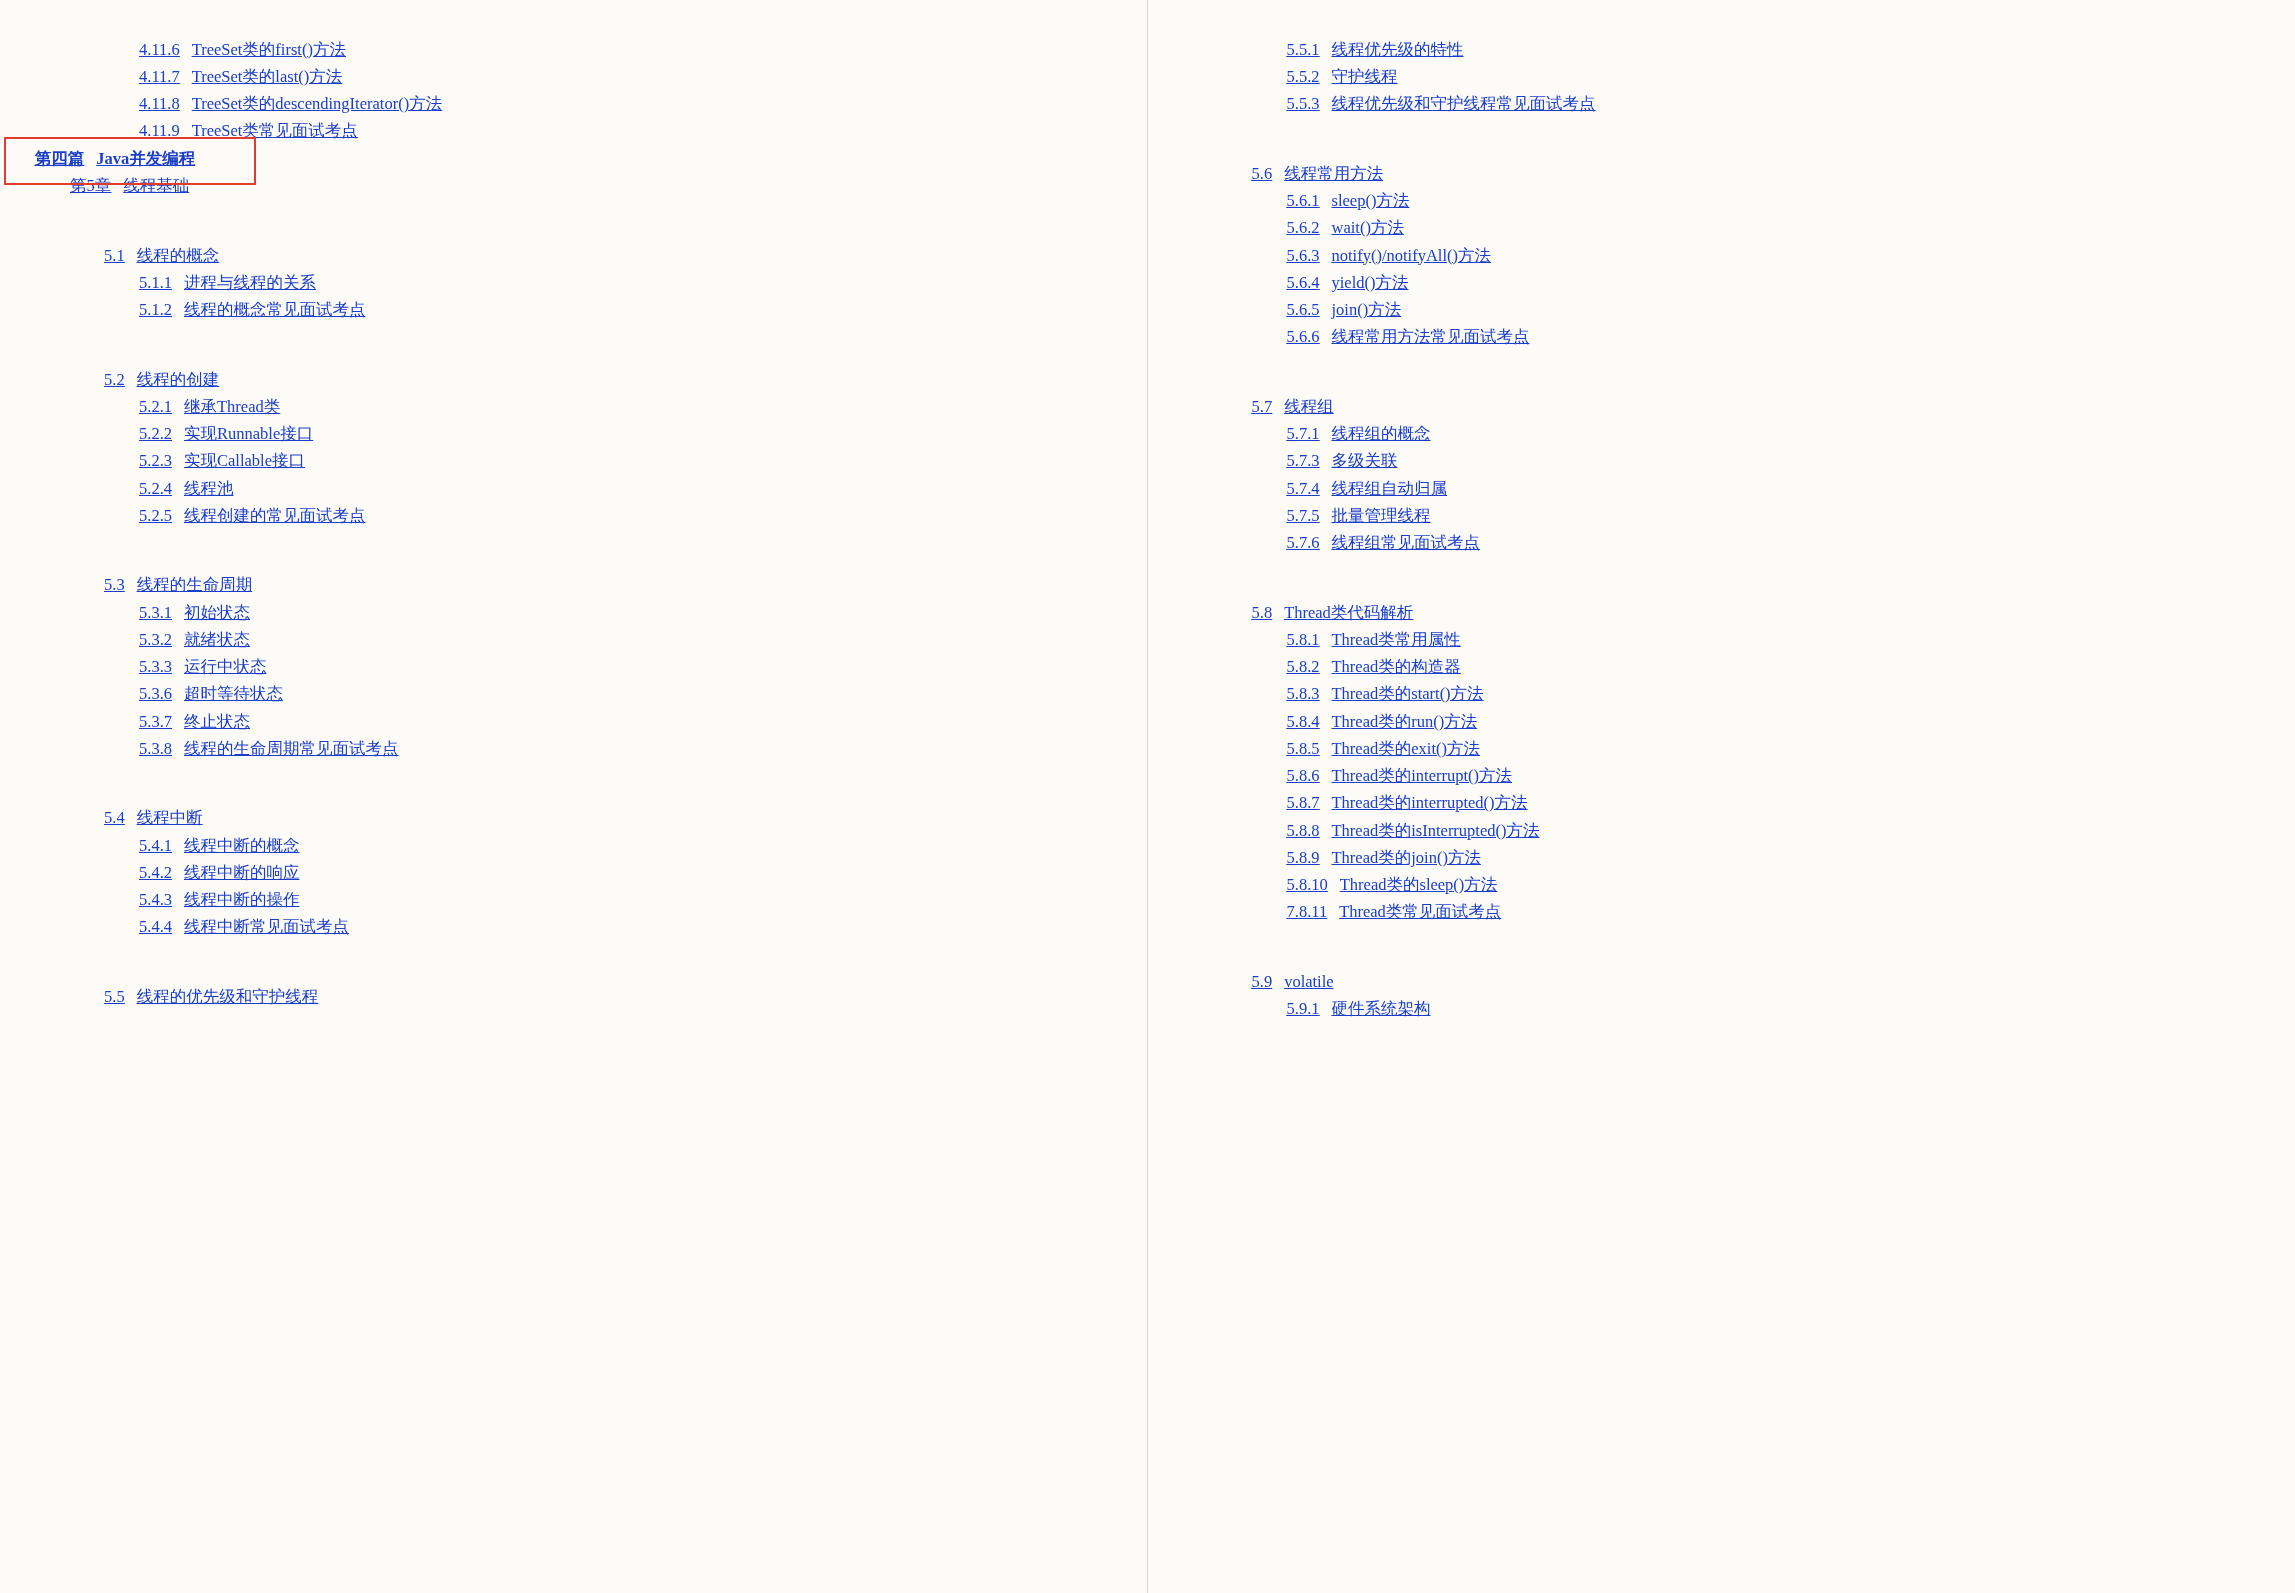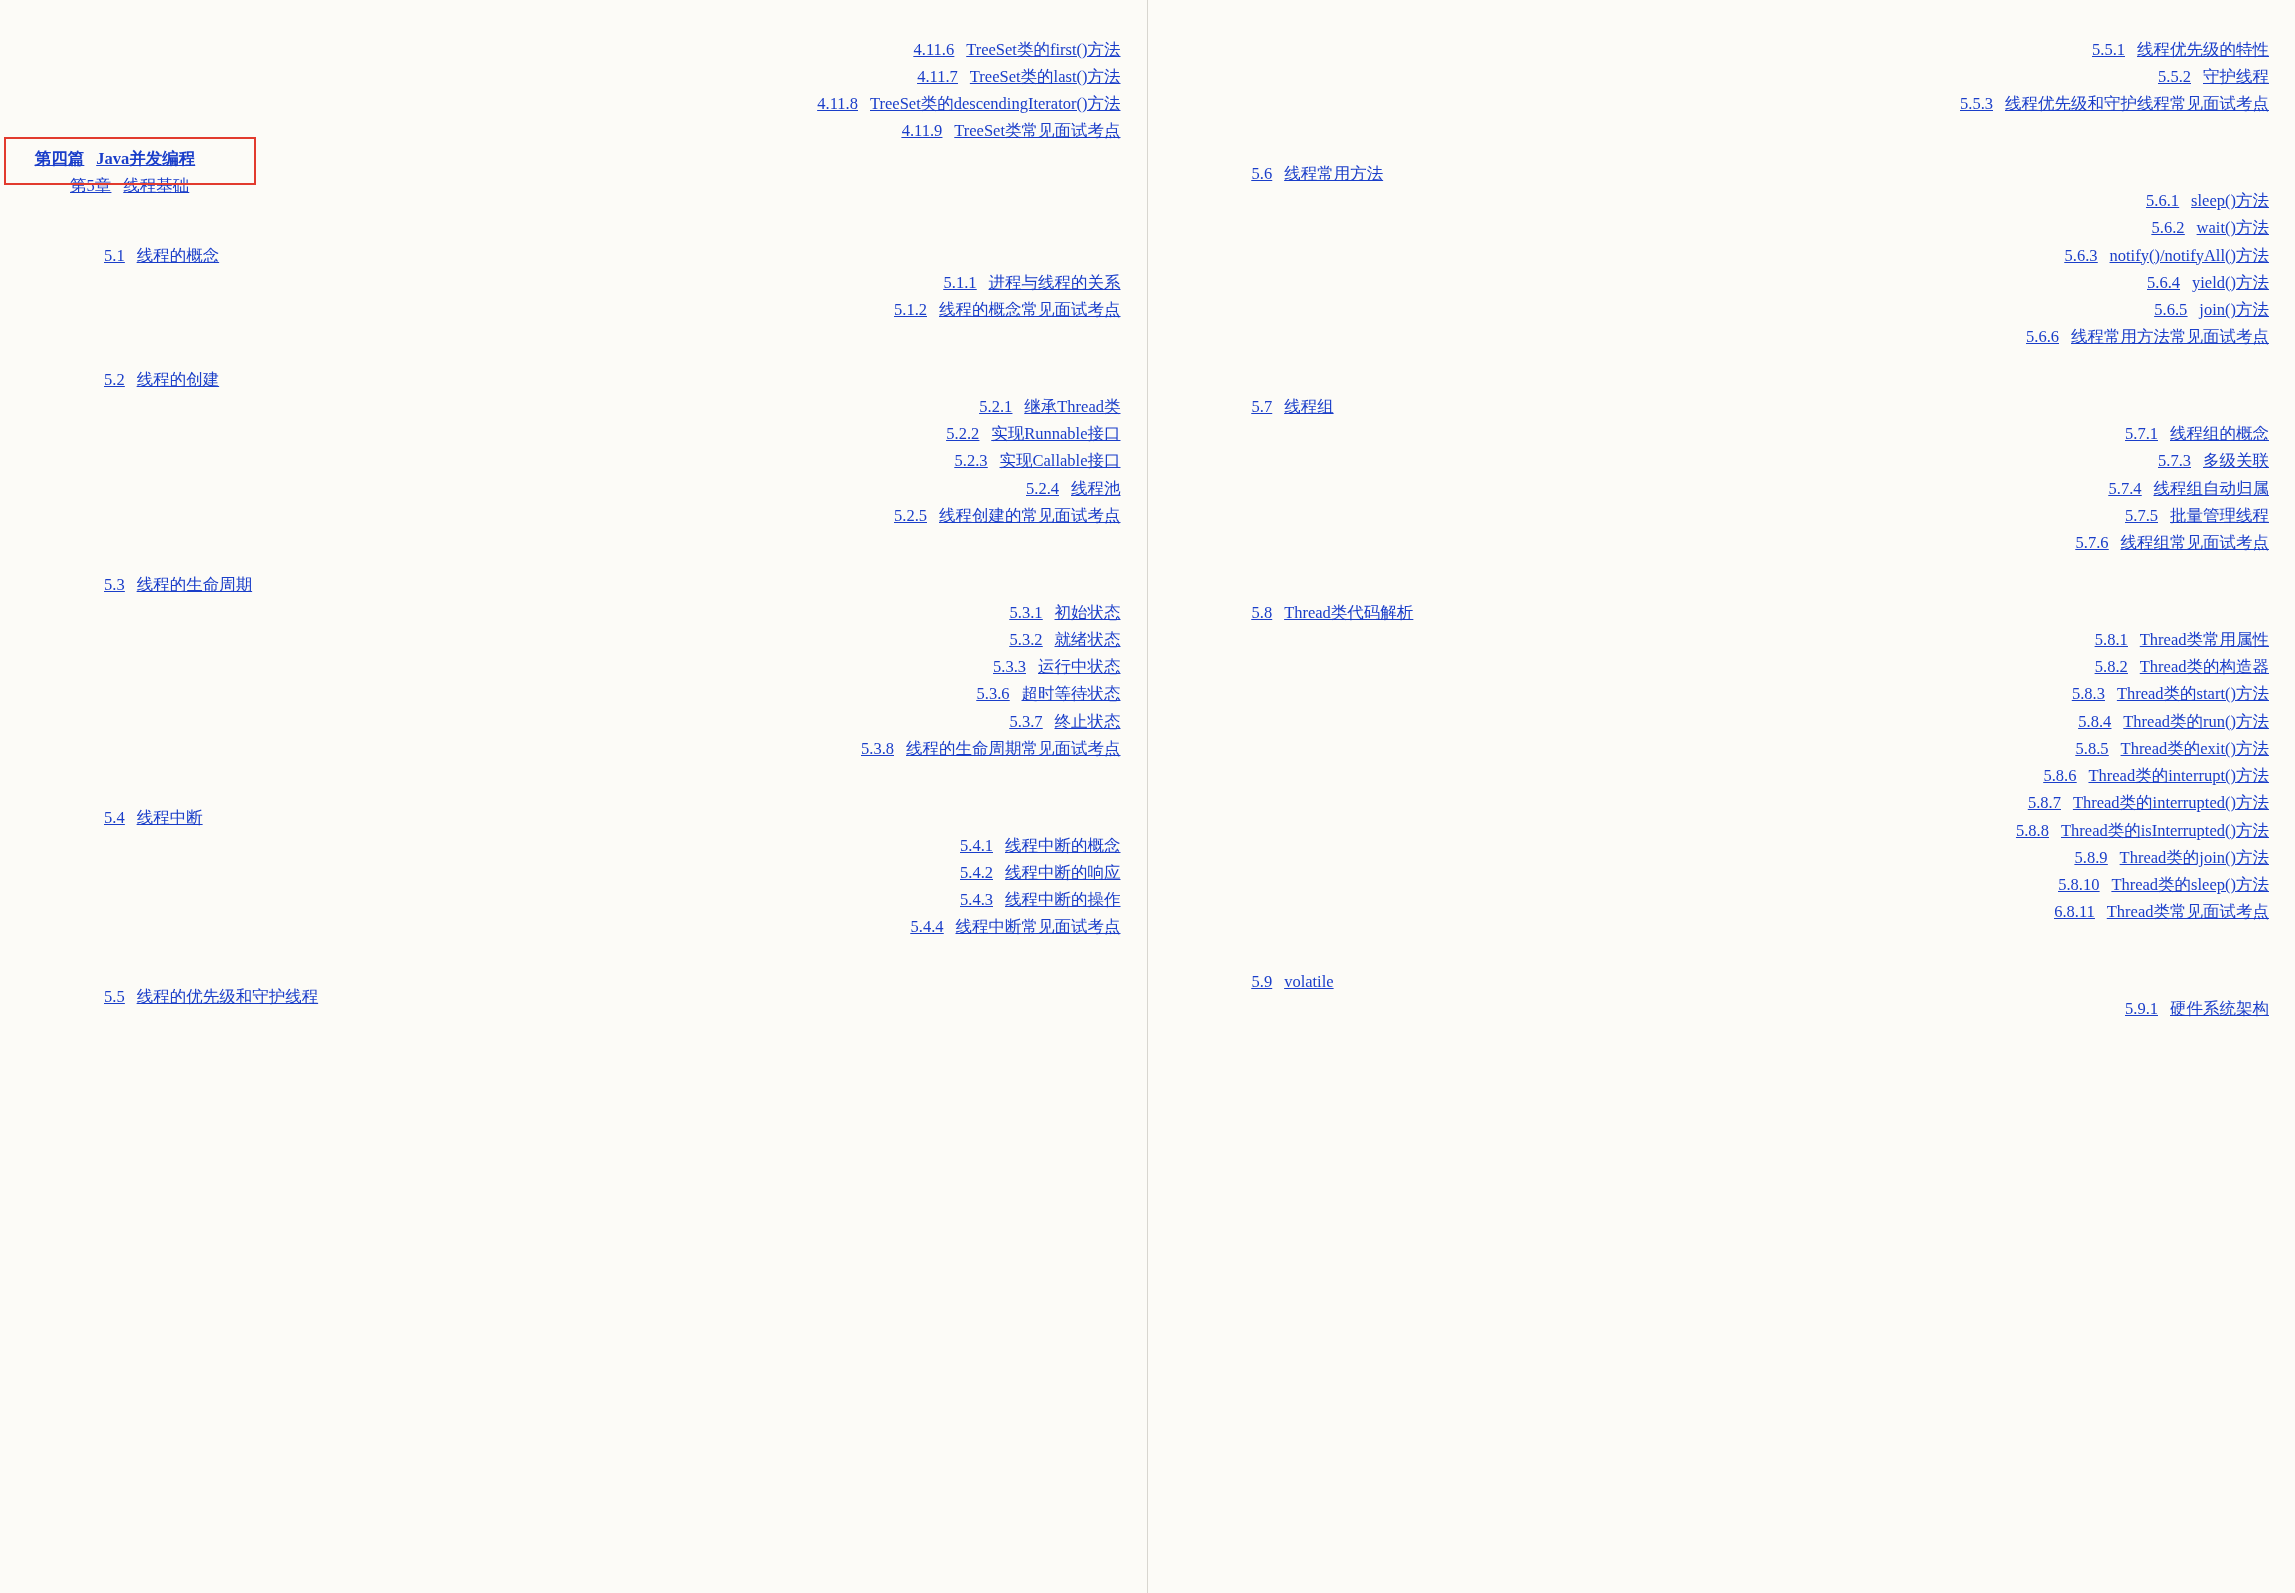--- a/index.html
+++ b/index.html
@@ -24,21 +24,21 @@
       white-space: nowrap;
     }
     .toc-num {
       color: #1a3ec9;
       text-decoration: underline;
       margin-right: 12px;
     }
     .indent0 { padding-left: 8.7px; font-weight: bold; }
     .indent1 { padding-left: 44px; }
     .indent2 { padding-left: 78px; margin-top: 44px; }
-    .indent3 { padding-left: 113px; text-align: right; }
+    .indent3 { padding-left: 113px; }
     .highlight-box {
       position: absolute;
       border: 2.6px solid #e23b2e;
       pointer-events: none;
     }
   </style>
 </head>
 <body>
 
 <div class="page page-left">
@@ -97,18 +97,18 @@
       <div class="toc-line indent3"><a class="toc-link"><span class="toc-num">5.8.1</span><span>Thread类常用属性</span></a></div>
       <div class="toc-line indent3"><a class="toc-link"><span class="toc-num">5.8.2</span><span>Thread类的构造器</span></a></div>
       <div class="toc-line indent3"><a class="toc-link"><span class="toc-num">5.8.3</span><span>Thread类的start()方法</span></a></div>
       <div class="toc-line indent3"><a class="toc-link"><span class="toc-num">5.8.4</span><span>Thread类的run()方法</span></a></div>
       <div class="toc-line indent3"><a class="toc-link"><span class="toc-num">5.8.5</span><span>Thread类的exit()方法</span></a></div>
       <div class="toc-line indent3"><a class="toc-link"><span class="toc-num">5.8.6</span><span>Thread类的interrupt()方法</span></a></div>
       <div class="toc-line indent3"><a class="toc-link"><span class="toc-num">5.8.7</span><span>Thread类的interrupted()方法</span></a></div>
       <div class="toc-line indent3"><a class="toc-link"><span class="toc-num">5.8.8</span><span>Thread类的isInterrupted()方法</span></a></div>
       <div class="toc-line indent3"><a class="toc-link"><span class="toc-num">5.8.9</span><span>Thread类的join()方法</span></a></div>
       <div class="toc-line indent3"><a class="toc-link"><span class="toc-num">5.8.10</span><span>Thread类的sleep()方法</span></a></div>
-      <div class="toc-line indent3"><a class="toc-link"><span class="toc-num">6.8.11</span><span>Thread类常见面试考点</span></a></div>
+      <div class="toc-line indent3"><a class="toc-link"><span class="toc-num">7.8.11</span><span>Thread类常见面试考点</span></a></div>
       <div class="toc-line indent2"><a class="toc-link"><span class="toc-num">5.9</span><span>volatile</span></a></div>
       <div class="toc-line indent3"><a class="toc-link"><span class="toc-num">5.9.1</span><span>硬件系统架构</span></a></div>
     </div>
 </div>
 
 
 </body></html>

